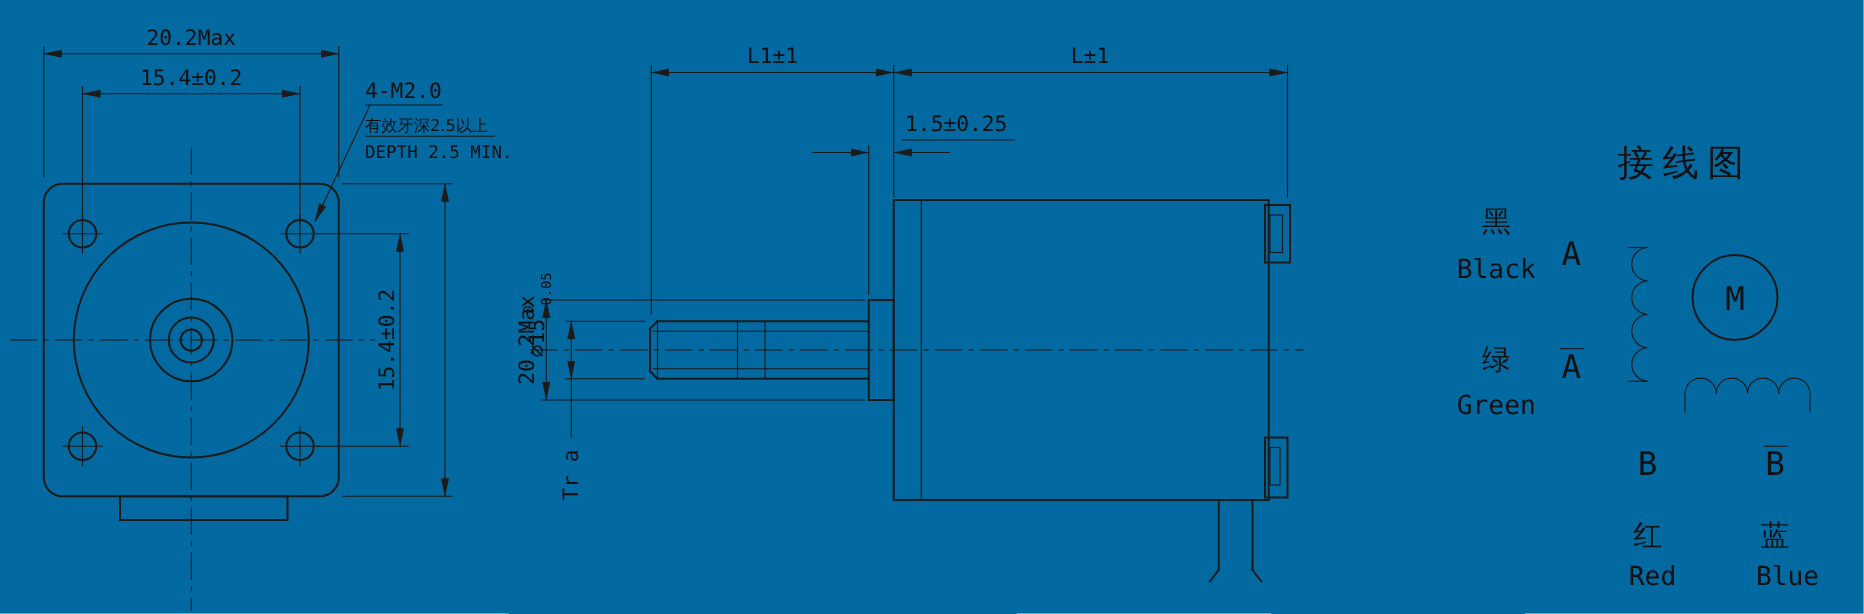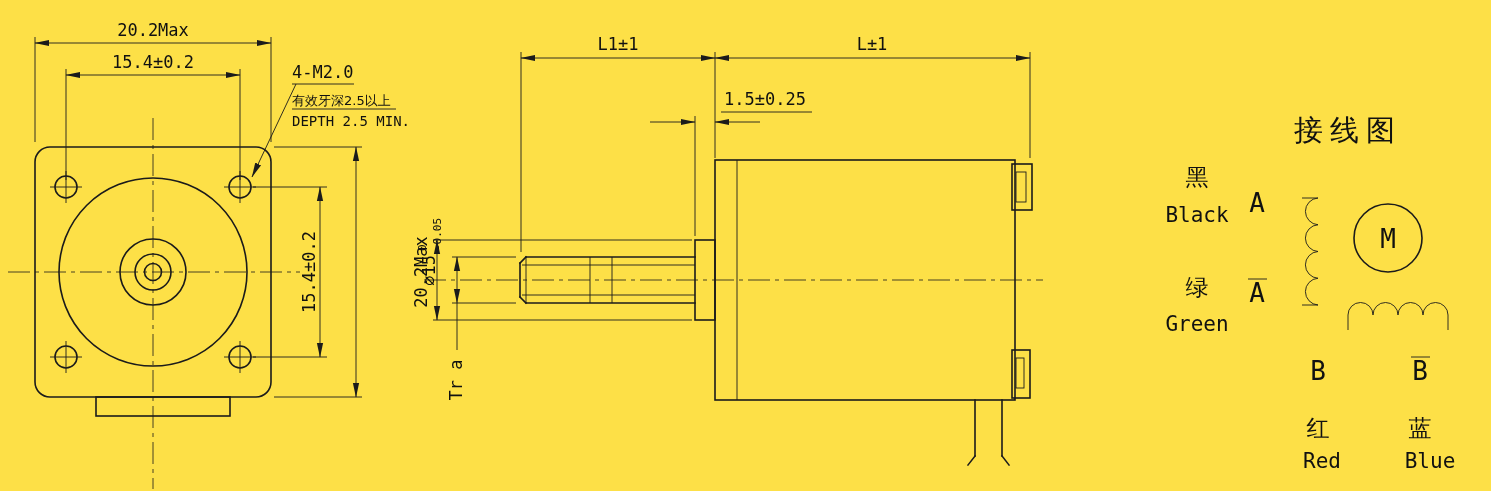--- a/index.html
+++ b/index.html
@@ -1,16 +1,16 @@
 <!DOCTYPE html>
 <html><head>
 <meta charset="utf-8">
 <style>
   html,body{margin:0;padding:0;background:#ffffff;}
-  .canvas{position:relative;width:1491px;height:491px;background:#fde047;overflow:hidden;
+  .canvas{position:relative;width:1491px;height:491px;background:#0369a1;overflow:hidden;
           font-family:"DejaVu Sans",sans-serif;}
   svg{position:absolute;left:0;top:0;}
   .outline{stroke:#1b1b1b;stroke-width:1.6;fill:none;stroke-linecap:square;}
   .thin{stroke:#1b1b1b;stroke-width:0.9;fill:none;}
   .center{stroke:#1b1b1b;stroke-width:0.8;fill:none;stroke-dasharray:22 5 4 5;}
   .dim{font-family:"DejaVu Sans Mono","Liberation Mono",monospace;font-size:17px;fill:#111;}
   .dimsmall{font-family:"DejaVu Sans Mono","Liberation Mono",monospace;font-size:11px;fill:#111;}
   .note-cn{font-family:"DejaVu Sans",sans-serif;font-size:13px;fill:#111;}
   .note-en{font-family:"DejaVu Sans Mono","Liberation Mono",monospace;font-size:14px;fill:#111;}
   .wlabel{font-family:"DejaVu Sans Mono","Liberation Mono",monospace;font-size:26px;fill:#111;}

